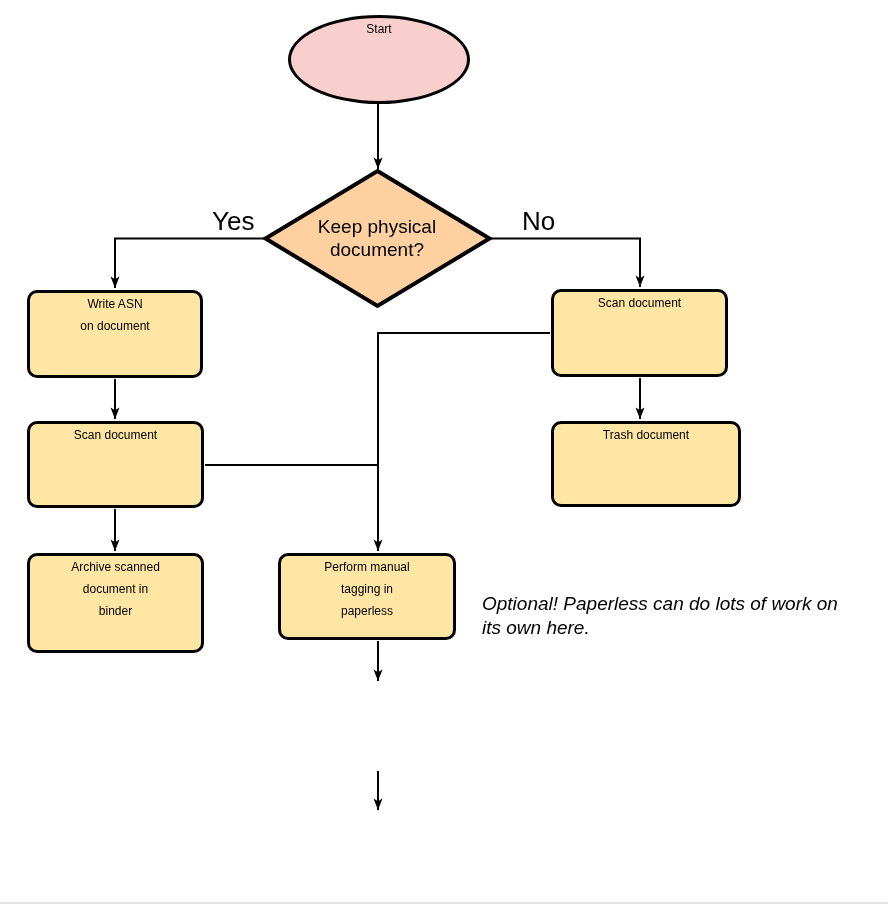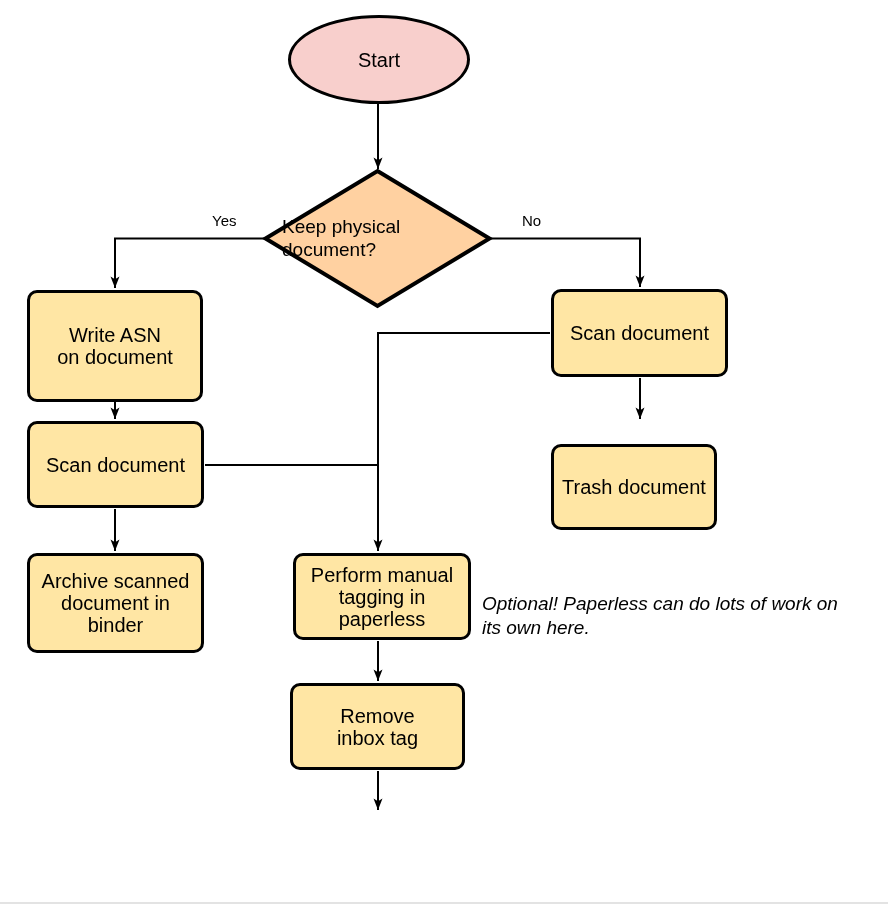--- a/index.html
+++ b/index.html
@@ -25,72 +25,72 @@
   }
   .edge {
     stroke: var(--stroke, #000);
     stroke-width: 2;
     fill: none;
   }
   .node {
     position: absolute;
     box-sizing: border-box;
     display: flex;
-    align-items: center;
     justify-content: center;
     text-align: center;
-    font-size: 20px;
+    font-size: 12px;
     line-height: 22px;
     white-space: pre-line;
   }
   .rect {
     background: var(--process-fill, #ffe6a4);
     border: 3px solid var(--stroke, #000);
     border-radius: 10px;
   }
   .ellipse {
     background: var(--terminal-fill, #f8cfcc);
     border: 3px solid var(--stroke, #000);
     border-radius: 50%;
   }
   .n-start   { left: 288px; top: 15px;  width: 182px; height: 89px; }
   .n-end     { left: 288px; top: 812px; width: 180px; height: 88px; }
-  .n-write   { left: 27px;  top: 290px; width: 176px; height: 112px; }
+  .n-write   { left: 27px;  top: 290px; width: 176px; height: 88px; }
   .n-scan-l  { left: 27px;  top: 421px; width: 177px; height: 87px; }
   .n-archive { left: 27px;  top: 553px; width: 177px; height: 100px; }
   .n-scan-r  { left: 551px; top: 289px; width: 177px; height: 88px; }
-  .n-trash   { left: 551px; top: 444px; width: 166px; height: 86px; }
-  .n-tag     { left: 293px; top: 553px; width: 178px; height: 87px; }
+  .n-trash   { left: 551px; top: 421px; width: 190px; height: 86px; }
+  .n-tag     { left: 278px; top: 553px; width: 178px; height: 87px; }
   .n-remove  { left: 290px; top: 683px; width: 175px; height: 87px; }
 
   .diamond-svg {
     position: absolute;
     left: 255px;
     top: 161px;
     width: 245px;
     height: 155px;
   }
   .diamond-shape {
     fill: var(--decision-fill, #ffd1a1);
     stroke: var(--stroke, #000);
     stroke-width: 4;
   }
   .diamond-label {
     position: absolute;
     left: 377px;
     top: 238px;
     transform: translate(-50%, -50%);
     width: 190px;
+    text-align: center;
     font-size: 19px;
     line-height: 23px;
     white-space: pre-line;
   }
   .edge-label {
     position: absolute;
-    font-size: 15px;
+    font-size: 26px;
     line-height: 20px;
   }
   .lbl-yes { left: 212px; top: 211px; }
   .lbl-no  { left: 522px; top: 211px; }
   .note {
     position: absolute;
     left: 482px;
     top: 592px;
     width: 410px;
     font-size: 19px;
@@ -169,21 +169,17 @@
 
   <div class="node rect n-tag">
     <span>Perform manual
 tagging in
 paperless</span>
   </div>
 
   <div class="note">Optional! Paperless can do lots of work on
 its own here.</div>
 
-  <div class="node rect n-remove">
-    <span>Remove
-inbox tag</span>
-  </div>
 
 
   <div class="page-edge"></div>
 
 </div>
 
 </body></html>

